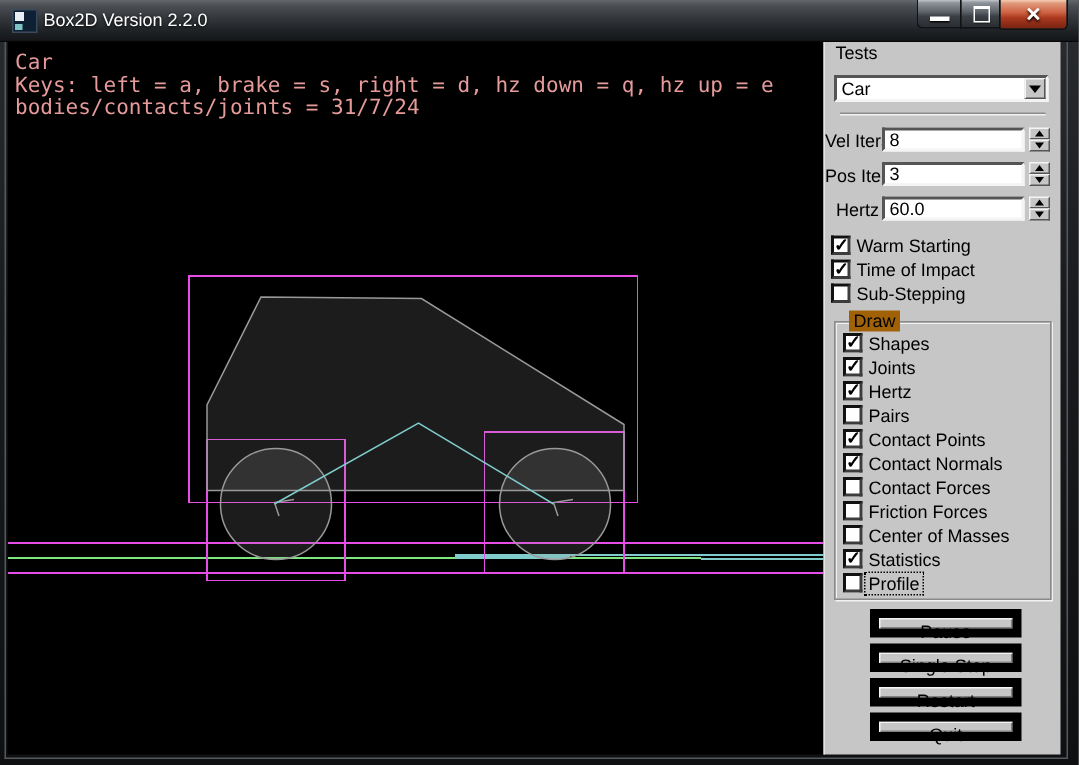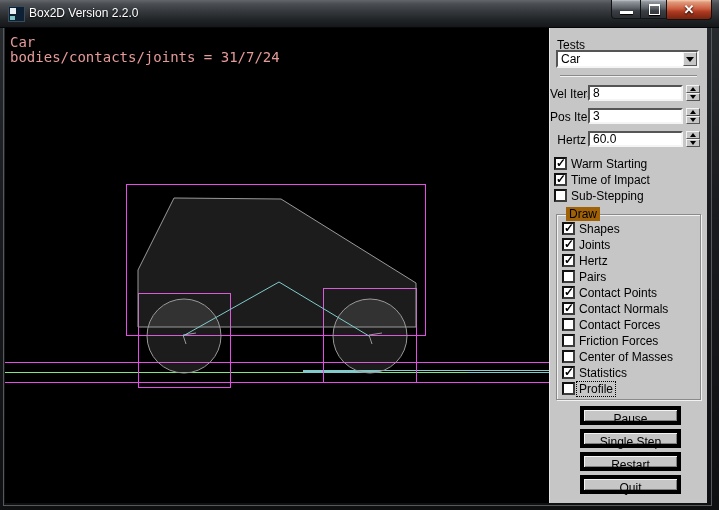--- a/index.html
+++ b/index.html
@@ -59,21 +59,21 @@
   .cb{position:absolute;height:14px;}
   .cb .box{position:absolute;left:0;top:0;width:13px;height:13px;background:#fff;box-sizing:border-box;
     border:2px solid;border-color:#111 #3c3c3c #3c3c3c #111;font-size:12px;font-weight:bold;
     line-height:9px;text-align:center;color:#000;}
   .cb .lbl{position:absolute;left:17px;top:0;white-space:nowrap;}
   .cb .lbl.focus{outline:1px dotted #000;padding:0 2px;left:15px;}
   #draw-group{position:absolute;left:6px;top:186px;width:145px;height:186px;box-sizing:border-box;
     border:1px solid #8a8a8a;box-shadow:1px 1px 0 #f2f2f2, inset 1px 1px 0 #f2f2f2;}
   #draw-title{position:absolute;left:16px;top:179px;background:#a16207;padding:0 3px;}
   .pbtn{position:absolute;left:30px;width:101px;height:19px;background:#c6c6c6;box-sizing:border-box;
-    border:4px solid #000000;box-shadow:inset 1px 1px 0 #f4f4f4, inset -1px -1px 0 #808080;
+    border:6px solid #000000;box-shadow:inset 1px 1px 0 #f4f4f4, inset -1px -1px 0 #808080;
     text-align:center;line-height:18px;font-size:12px;}
   
   #frame-hl-l{position:absolute;left:3px;top:28px;width:1px;height:478px;background:#55595d;}
   #frame-hl-r{position:absolute;left:711px;top:28px;width:1px;height:478px;background:#55595d;}
   #frame-hl-b{position:absolute;left:3px;top:505px;width:709px;height:1px;background:#55595d;}
 </style>
 </head>
 <body>
 
 <div id="titlebar">
@@ -113,25 +113,25 @@
     <polygon points="133,299 133,242 169,170 276,171 411,255 411,299" fill="rgba(153,153,153,0.18)" stroke="#999999" shape-rendering="auto"></polygon>
 
     <circle cx="179" cy="308" r="37" fill="rgba(153,153,153,0.18)" stroke="#999999" shape-rendering="auto"></circle>
     <circle cx="365" cy="308" r="37" fill="rgba(153,153,153,0.18)" stroke="#999999" shape-rendering="auto"></circle>
 
     <polyline points="191,305 178,307 181,316" fill="none" stroke="#999999" shape-rendering="auto"></polyline>
     <polyline points="377,305 364,307 367,316" fill="none" stroke="#999999" shape-rendering="auto"></polyline>
 
     <polyline points="178,308 274,254 364,308" fill="none" stroke="#80cccc" shape-rendering="auto"></polyline>
   </svg>
-  <div id="stats"><div>Car</div><div>bodies/contacts/joints = 31/7/24</div></div>
+  <div id="stats"><div>Car</div><div>Keys: left = a, brake = s, right = d, hz down = q, hz up = e</div><div>bodies/contacts/joints = 31/7/24</div></div>
 </div>
 
 <div id="panel">
-  <span class="plabel" style="left:7px;top:10px;text-align:center;">Tests</span>
+  <span class="plabel" style="left:7px;top:0;text-align:center;">Tests</span>
 
   <div id="listbox">
     <span class="val">Car</span>
     <span class="arrowbtn">
         <span class="tri-down"></span>
       </span>
   </div>
 
   <div id="separator"></div>
 

